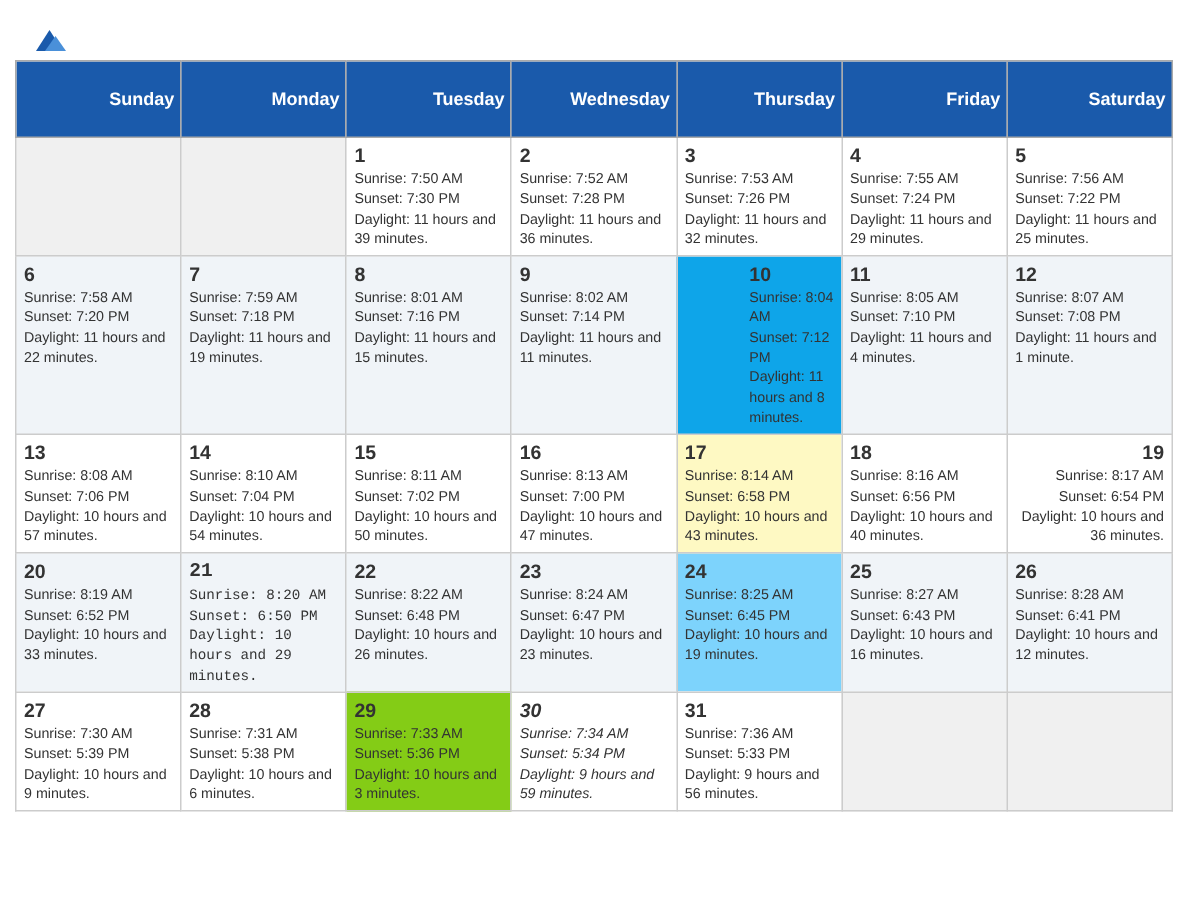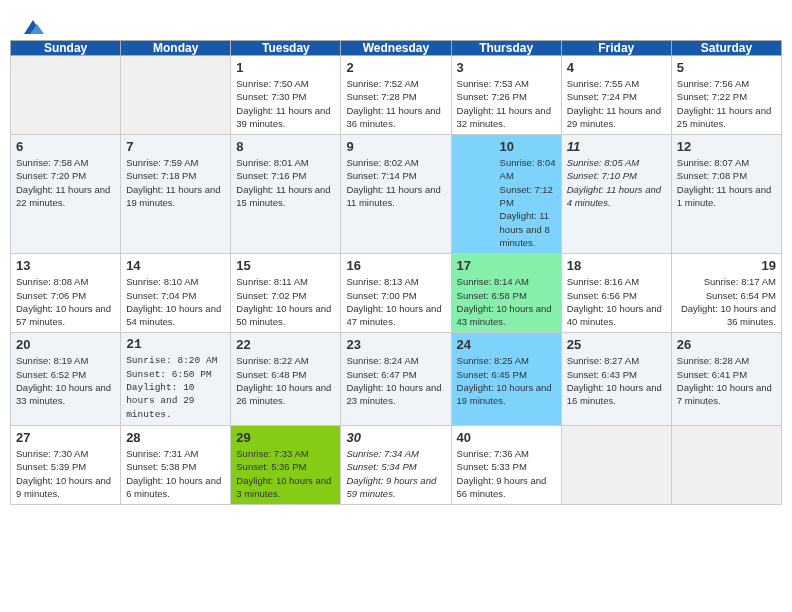--- a/index.html
+++ b/index.html
@@ -45,22 +45,22 @@
     .calendar {
       width: 100%;
       border-collapse: collapse;
       margin-top: 4px;
     }
     .calendar th {
       background: #1a5aab;
       color: #fff;
       font-size: 12px;
       font-weight: bold;
-      padding: 0 4px;
-      text-align: center;
+      padding: 18px 4px;
+      text-align: right;
       border: 1px solid #aaa;
     }
     .calendar td {
       vertical-align: top;
       padding: 4px 5px;
       border: 1px solid #ccc;
       font-size: 10px;
       color: #333;
       width: 14.28%;
       min-height: 80px;
@@ -156,25 +156,25 @@
           <div class="day-info"><span>Sunrise: 7:59 AM</span><br><span>Sunset: 7:18 PM</span><br><span>Daylight: 11 hours and 19 minutes.</span></div>
         </td>
         <td style="background: rgb(240, 244, 248);">
           <span class="day-number">8</span>
           <div class="day-info"><span>Sunrise: 8:01 AM</span><br><span>Sunset: 7:16 PM</span><br><span>Daylight: 11 hours and 15 minutes.</span></div>
         </td>
         <td style="background: rgb(240, 244, 248);">
           <span class="day-number">9</span>
           <div class="day-info"><span>Sunrise: 8:02 AM</span><br><span>Sunset: 7:14 PM</span><br><span>Daylight: 11 hours and 11 minutes.</span></div>
         </td>
-        <td style="background: #7dd3fc; padding-left: 48px;">
+        <td style="background: #0ea5e9; padding-left: 48px;">
           <span class="day-number">10</span>
           <div class="day-info"><span>Sunrise: 8:04 AM</span><br><span>Sunset: 7:12 PM</span><br><span>Daylight: 11 hours and 8 minutes.</span></div>
         </td>
-        <td style="background: rgb(240, 244, 248); font-style: italic;">
+        <td style="background: rgb(240, 244, 248);">
           <span class="day-number">11</span>
           <div class="day-info"><span>Sunrise: 8:05 AM</span><br><span>Sunset: 7:10 PM</span><br><span>Daylight: 11 hours and 4 minutes.</span></div>
         </td>
         <td style="background: rgb(240, 244, 248);">
           <span class="day-number">12</span>
           <div class="day-info"><span>Sunrise: 8:07 AM</span><br><span>Sunset: 7:08 PM</span><br><span>Daylight: 11 hours and 1 minute.</span></div>
         </td>
       </tr>
       <tr>
         <td style="background: rgb(255, 255, 255);">
@@ -186,21 +186,21 @@
           <div class="day-info"><span>Sunrise: 8:10 AM</span><br><span>Sunset: 7:04 PM</span><br><span>Daylight: 10 hours and 54 minutes.</span></div>
         </td>
         <td style="background: rgb(255, 255, 255);">
           <span class="day-number">15</span>
           <div class="day-info"><span>Sunrise: 8:11 AM</span><br><span>Sunset: 7:02 PM</span><br><span>Daylight: 10 hours and 50 minutes.</span></div>
         </td>
         <td style="background: rgb(255, 255, 255);">
           <span class="day-number">16</span>
           <div class="day-info"><span>Sunrise: 8:13 AM</span><br><span>Sunset: 7:00 PM</span><br><span>Daylight: 10 hours and 47 minutes.</span></div>
         </td>
-        <td style="background: #86efac;">
+        <td style="background: #fef9c3;">
           <span class="day-number">17</span>
           <div class="day-info"><span>Sunrise: 8:14 AM</span><br><span>Sunset: 6:58 PM</span><br><span>Daylight: 10 hours and 43 minutes.</span></div>
         </td>
         <td style="background: rgb(255, 255, 255);">
           <span class="day-number">18</span>
           <div class="day-info"><span>Sunrise: 8:16 AM</span><br><span>Sunset: 6:56 PM</span><br><span>Daylight: 10 hours and 40 minutes.</span></div>
         </td>
         <td style="background: rgb(255, 255, 255); text-align: right;">
           <span class="day-number">19</span>
           <div class="day-info"><span>Sunrise: 8:17 AM</span><br><span>Sunset: 6:54 PM</span><br><span>Daylight: 10 hours and 36 minutes.</span></div>
@@ -226,41 +226,41 @@
         <td style="background: #7dd3fc;">
           <span class="day-number">24</span>
           <div class="day-info"><span>Sunrise: 8:25 AM</span><br><span>Sunset: 6:45 PM</span><br><span>Daylight: 10 hours and 19 minutes.</span></div>
         </td>
         <td style="background: rgb(240, 244, 248);">
           <span class="day-number">25</span>
           <div class="day-info"><span>Sunrise: 8:27 AM</span><br><span>Sunset: 6:43 PM</span><br><span>Daylight: 10 hours and 16 minutes.</span></div>
         </td>
         <td style="background: rgb(240, 244, 248);">
           <span class="day-number">26</span>
-          <div class="day-info"><span>Sunrise: 8:28 AM</span><br><span>Sunset: 6:41 PM</span><br><span>Daylight: 10 hours and 7 minutes.</span></div>
+          <div class="day-info"><span>Sunrise: 8:28 AM</span><br><span>Sunset: 6:41 PM</span><br><span>Daylight: 10 hours and 12 minutes.</span></div>
         </td>
       </tr>
       <tr>
         <td style="background: rgb(255, 255, 255);">
           <span class="day-number">27</span>
           <div class="day-info"><span>Sunrise: 7:30 AM</span><br><span>Sunset: 5:39 PM</span><br><span>Daylight: 10 hours and 9 minutes.</span></div>
         </td>
         <td style="background: rgb(255, 255, 255);">
           <span class="day-number">28</span>
           <div class="day-info"><span>Sunrise: 7:31 AM</span><br><span>Sunset: 5:38 PM</span><br><span>Daylight: 10 hours and 6 minutes.</span></div>
         </td>
         <td style="background: #84cc16;">
           <span class="day-number">29</span>
           <div class="day-info"><span>Sunrise: 7:33 AM</span><br><span>Sunset: 5:36 PM</span><br><span>Daylight: 10 hours and 3 minutes.</span></div>
         </td>
         <td style="background: rgb(255, 255, 255); font-style: italic;">
           <span class="day-number">30</span>
           <div class="day-info"><span>Sunrise: 7:34 AM</span><br><span>Sunset: 5:34 PM</span><br><span>Daylight: 9 hours and 59 minutes.</span></div>
         </td>
         <td style="background: rgb(255, 255, 255);">
-          <span class="day-number">40</span>
+          <span class="day-number">31</span>
           <div class="day-info"><span>Sunrise: 7:36 AM</span><br><span>Sunset: 5:33 PM</span><br><span>Daylight: 9 hours and 56 minutes.</span></div>
         </td>
         <td class="empty-cell"></td>
         <td class="empty-cell"></td>
       </tr>
     </tbody>
 </table>
 
 </body></html>

